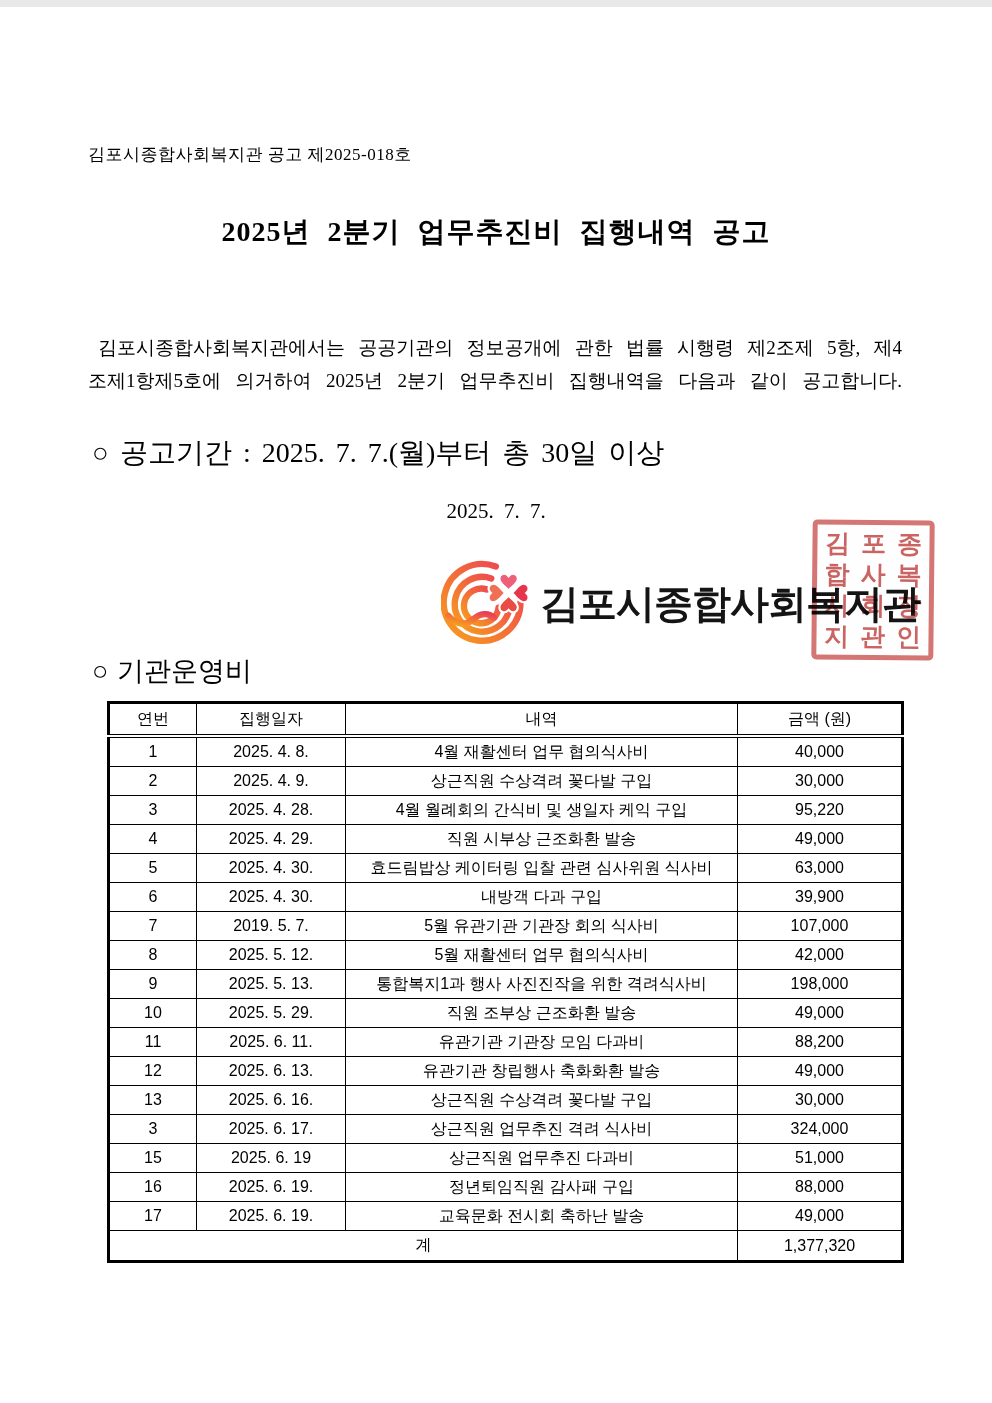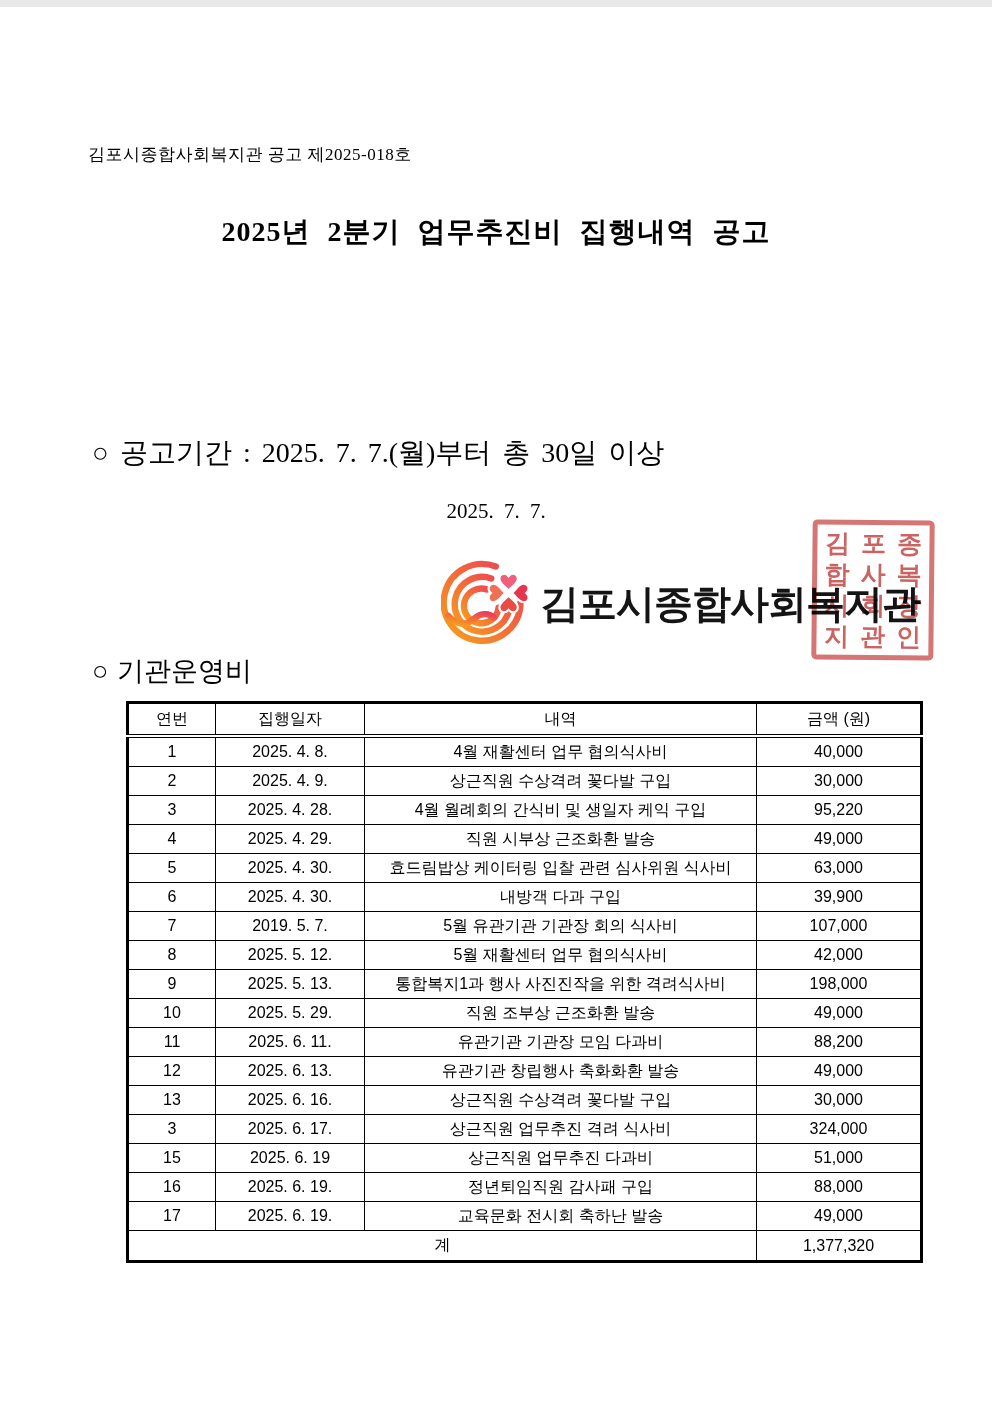--- a/index.html
+++ b/index.html
@@ -104,21 +104,21 @@
 
   .section-title {
     position: absolute;
     top: 646px; left: 92px;
     font-size: 27px;
     word-spacing: 2px;
   }
 
   table.expense-table {
     position: absolute;
-    top: 694px; left: 126px;
+    top: 694px; left: 107px;
     width: 794px;
     border-collapse: collapse;
     table-layout: fixed;
     font-family: "Liberation Sans", "DejaVu Sans", sans-serif;
     font-size: 16px;
     border: 3px solid #000;
   }
   .expense-table th, .expense-table td {
     border: 1px solid #000;
     text-align: center;
@@ -137,20 +137,24 @@
 </style>
 </head>
 <body>
 
 <div class="page">
 
   <div class="doc-number">김포시종합사회복지관 공고 제2025-018호</div>
 
   <h1 class="doc-title">2025년 2분기 업무추진비 집행내역 공고</h1>
 
+  <div class="body-para">
+      <div class="body-line">김포시종합사회복지관에서는 공공기관의 정보공개에 관한 법률 시행령 제2조제 5항, 제4</div>
+      <div class="body-line">조제1항제5호에 의거하여 2025년 2분기 업무추진비 집행내역을 다음과 같이 공고합니다.</div>
+    </div>
 
   <div class="notice-period">○ 공고기간 : 2025. 7. 7.(월)부터 총 30일 이상</div>
 
   <div class="announce-date">2025. 7. 7.</div>
 
   <div class="org-row">
     <svg class="org-logo" viewBox="0 0 104 100" xmlns="http://www.w3.org/2000/svg" aria-hidden="true">
       <defs>
         <linearGradient id="gArc" x1="0%" y1="100%" x2="100%" y2="0%">
           <stop offset="0%" stop-color="#f7a11c"></stop>

